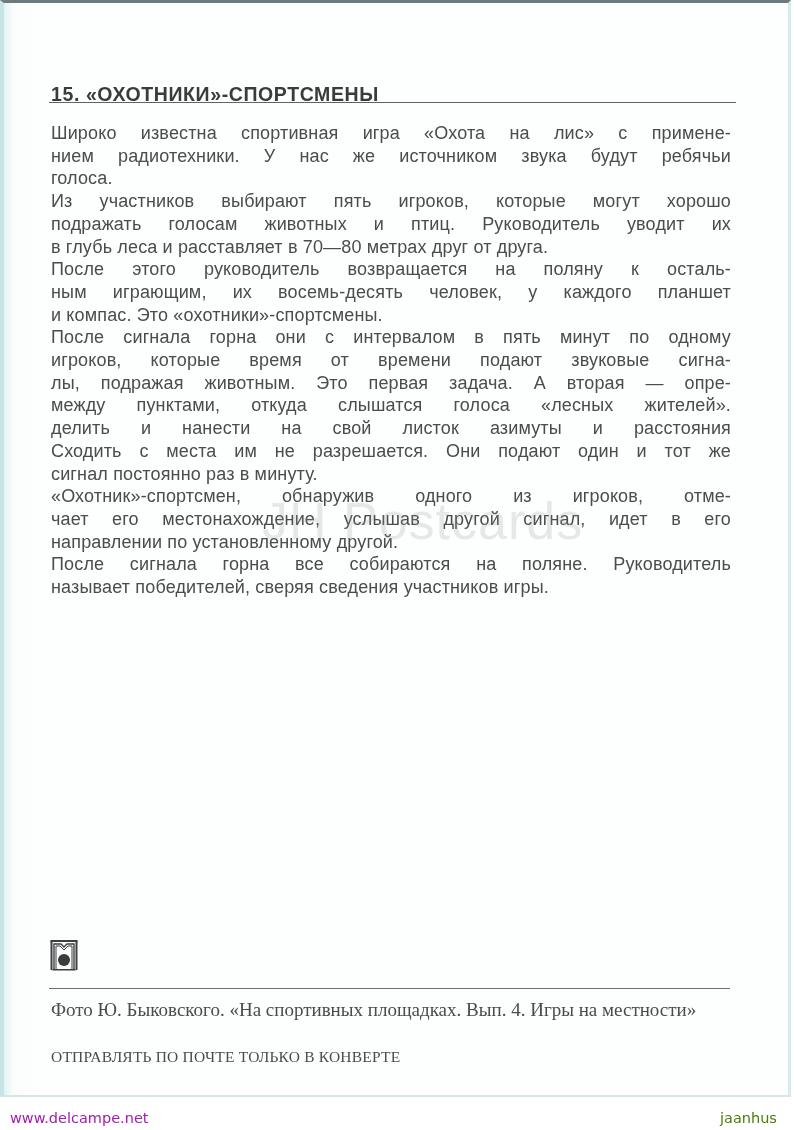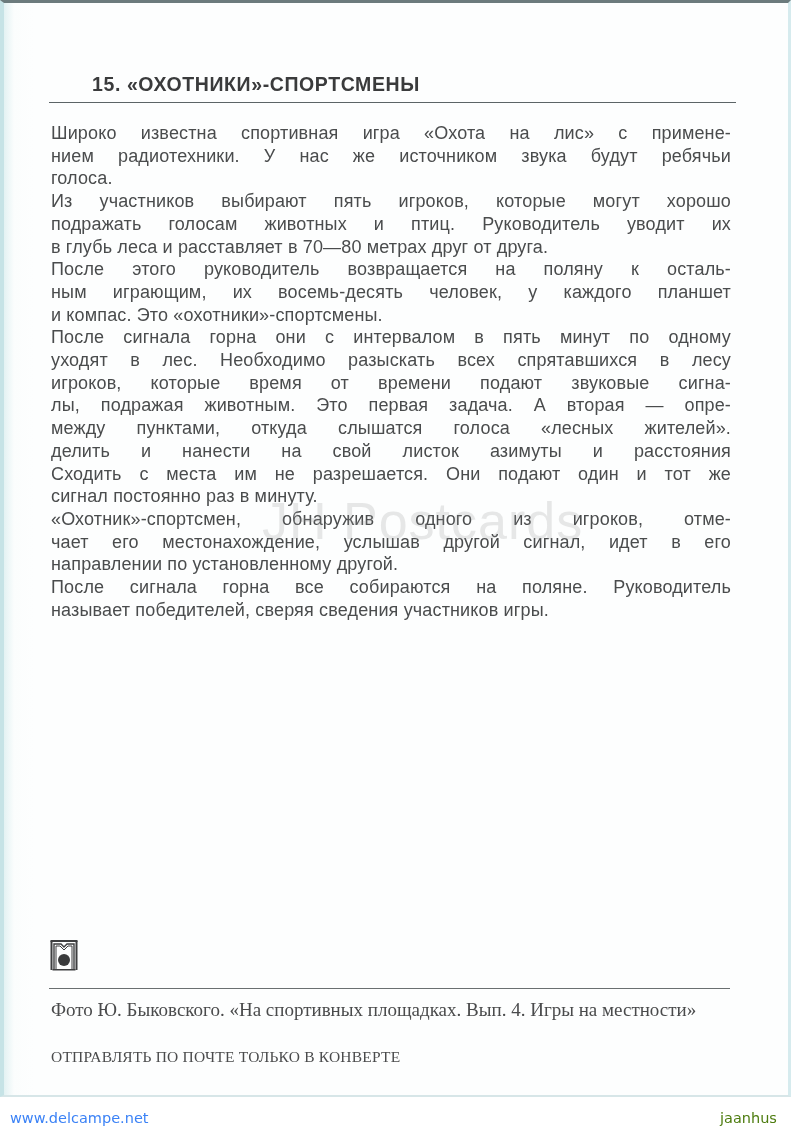--- a/index.html
+++ b/index.html
@@ -24,28 +24,27 @@
       border-left: 4px solid #c6e3e6;
       border-top: 3px solid #6c7b7d;
       border-right: 3px solid #d6ebee;
       border-bottom: 2px solid #d7e6e8;
       box-sizing: border-box;
       background-image: linear-gradient(90deg, #e3f2f3 0px, #fbfdfd 10px, #fdfefe 30px);
     }
     .title {
       position: absolute;
       left: 47px;
-      top: 70px;
+      top: 80px;
       font-family: "Liberation Sans", sans-serif;
       font-weight: bold;
       font-size: 19.5px;
       color: #3a3b3c;
       letter-spacing: 0.6px;
       white-space: nowrap;
-      margin-left: 41px;
     }
     .title-rule {
       position: absolute;
       left: 45px;
       top: 99px;
       width: 687px;
       height: 0;
       border-top: 1.5px solid #5c6466;
     }
     .body-text {
@@ -115,21 +114,21 @@
       color: #4a4b4c;
       letter-spacing: 0.2px;
       white-space: nowrap;
     }
     .site-label {
       position: absolute;
       left: 10px;
       top: 1110px;
       font-family: "DejaVu Sans", sans-serif;
       font-size: 14.5px;
-      color: #3b82f6;
+      color: #a21caf;
       white-space: nowrap;
     }
     .user-label {
       position: absolute;
       left: 720px;
       top: 1110px;
       font-family: "DejaVu Sans", sans-serif;
       font-size: 14.5px;
       color: #4d7c0f;
       white-space: nowrap;
@@ -146,21 +145,20 @@
     <span class="line">Широко известна спортивная игра «Охота на лис» с примене-</span>
     <span class="line">нием радиотехники. У нас же источником звука будут ребячьи</span>
     <span class="line last">голоса.</span>
     <span class="line">Из участников выбирают пять игроков, которые могут хорошо</span>
     <span class="line">подражать голосам животных и птиц. Руководитель уводит их</span>
     <span class="line last">в глубь леса и расставляет в 70—80 метрах друг от друга.</span>
     <span class="line">После этого руководитель возвращается на поляну к осталь-</span>
     <span class="line">ным играющим, их восемь-десять человек, у каждого планшет</span>
     <span class="line last">и компас. Это «охотники»-спортсмены.</span>
     <span class="line">После сигнала горна они с интервалом в пять минут по одному</span>
-    <span class="line">уходят в лес. Необходимо разыскать всех спрятавшихся в лесу</span>
     <span class="line">игроков, которые время от времени подают звуковые сигна-</span>
     <span class="line">лы, подражая животным. Это первая задача. А вторая — опре-</span>
     <span class="line">между пунктами, откуда слышатся голоса «лесных жителей».</span>
     <span class="line">делить и нанести на свой листок азимуты и расстояния</span>
     <span class="line">Сходить с места им не разрешается. Они подают один и тот же</span>
     <span class="line last">сигнал постоянно раз в минуту.</span>
     <span class="line">«Охотник»-спортсмен, обнаружив одного из игроков, отме-</span>
     <span class="line">чает его местонахождение, услышав другой сигнал, идет в его</span>
     <span class="line last">направлении по установленному другой.</span>
     <span class="line">После сигнала горна все собираются на поляне. Руководитель</span>

